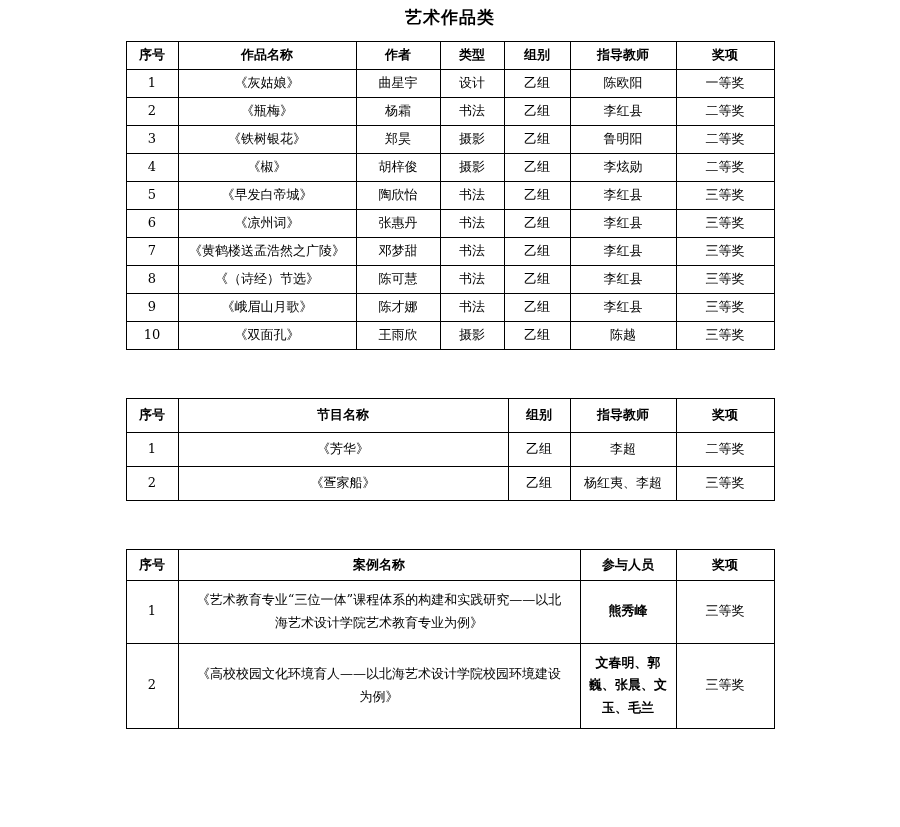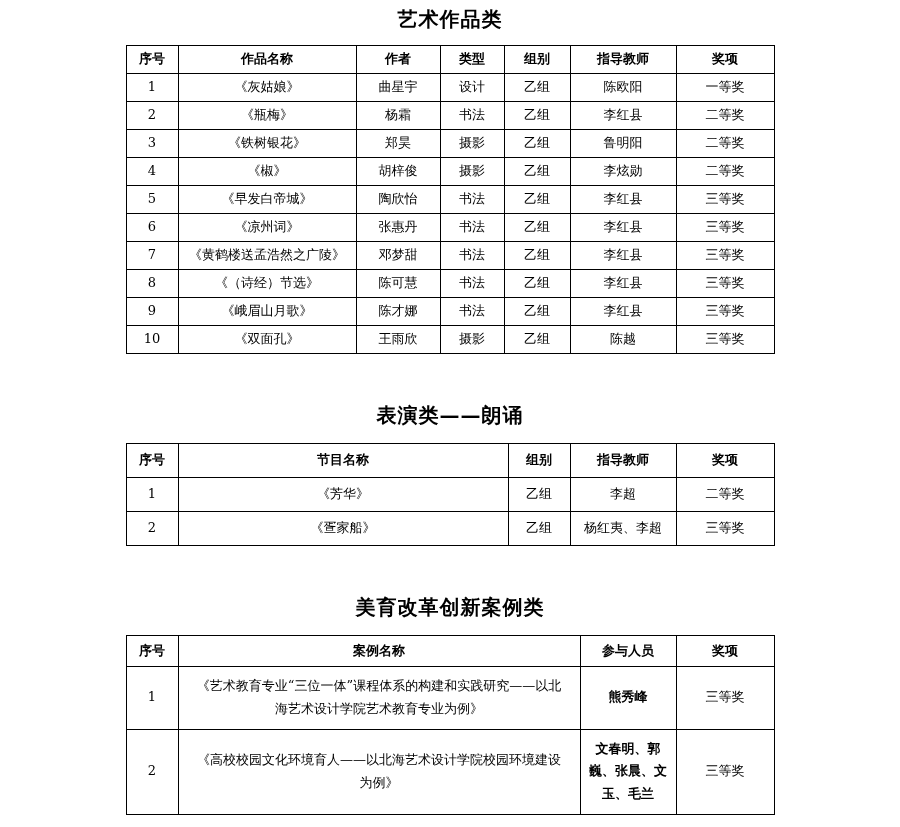--- a/index.html
+++ b/index.html
@@ -18,21 +18,21 @@
     position: relative;
     width: 900px;
     height: 827px;
     box-sizing: border-box;
   }
   .section {
     width: 100%;
   }
   .section-title {
     text-align: center;
-    font-size: 20px;
+    font-size: 17px;
     font-weight: bold;
     font-family: "DejaVu Serif", "Liberation Serif", serif;
     letter-spacing: 1px;
   }
   .tbl-wrap {
     display: flex;
     justify-content: center;
     border-radius: 15px;
   }
   table {
@@ -217,21 +217,20 @@
             <td>乙组</td>
             <td>陈越</td>
             <td>三等奖</td>
           </tr>
         </tbody>
       </table>
     </div>
   </div>
 
   <div class="section" id="sec2">
-    <div class="section-title">表演类——朗诵</div>
     <div class="tbl-wrap">
       <table id="tbl2">
         <colgroup>
           <col class="c0">
             <col class="c1">
             <col class="c2">
             <col class="c3">
             <col class="c4">
         </colgroup>
         <thead>
@@ -257,21 +256,20 @@
             <td>乙组</td>
             <td>杨红夷、李超</td>
             <td>三等奖</td>
           </tr>
         </tbody>
       </table>
     </div>
   </div>
 
   <div class="section" id="sec3">
-    <div class="section-title">美育改革创新案例类</div>
     <div class="tbl-wrap">
       <table id="tbl3">
         <colgroup>
           <col class="c0">
             <col class="c1">
             <col class="c2">
             <col class="c3">
         </colgroup>
         <thead>
           <tr>

